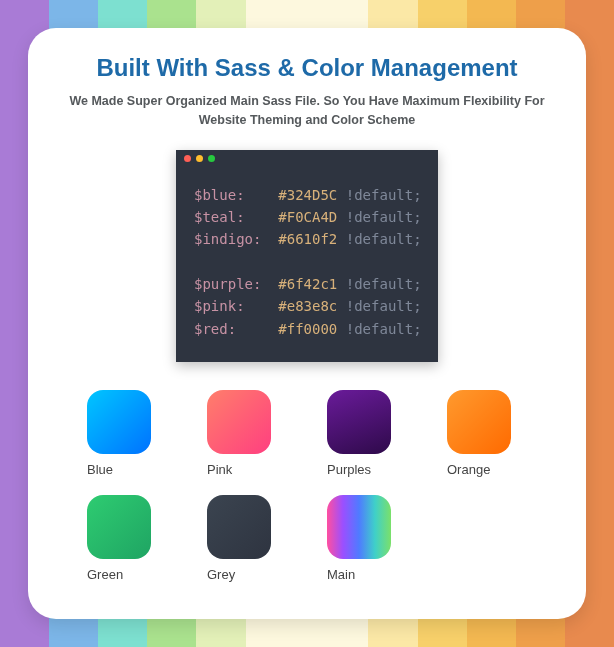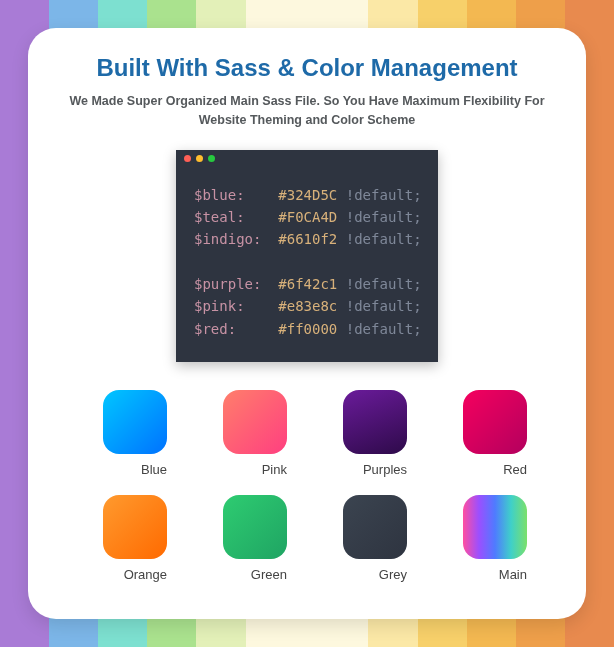--- a/index.html
+++ b/index.html
@@ -79,21 +79,21 @@
     margin-top: 28px;
     display: grid;
     grid-template-columns: repeat(4, 1fr);
     column-gap: 40px;
     row-gap: 18px;
     width: 440px;
   }
   .swatch {
     display: flex;
     flex-direction: column;
-    align-items: flex-end;
+    align-items: flex-start;
   }
   .chip {
     width: 64px;
     height: 64px;
     border-radius: 16px;
   }
   .swatch-label {
     font-size: 13px;
     color: #444;
     margin-top: 8px;
@@ -138,24 +138,20 @@
       </div>
       <div class="swatch">
         <div class="chip c-pink"></div>
         <div class="swatch-label">Pink</div>
       </div>
       <div class="swatch">
         <div class="chip c-purples"></div>
         <div class="swatch-label">Purples</div>
       </div>
       <div class="swatch">
-        <div class="chip c-red"></div>
-        <div class="swatch-label">Red</div>
-      </div>
-      <div class="swatch">
         <div class="chip c-orange"></div>
         <div class="swatch-label">Orange</div>
       </div>
       <div class="swatch">
         <div class="chip c-green"></div>
         <div class="swatch-label">Green</div>
       </div>
       <div class="swatch">
         <div class="chip c-grey"></div>
         <div class="swatch-label">Grey</div>

